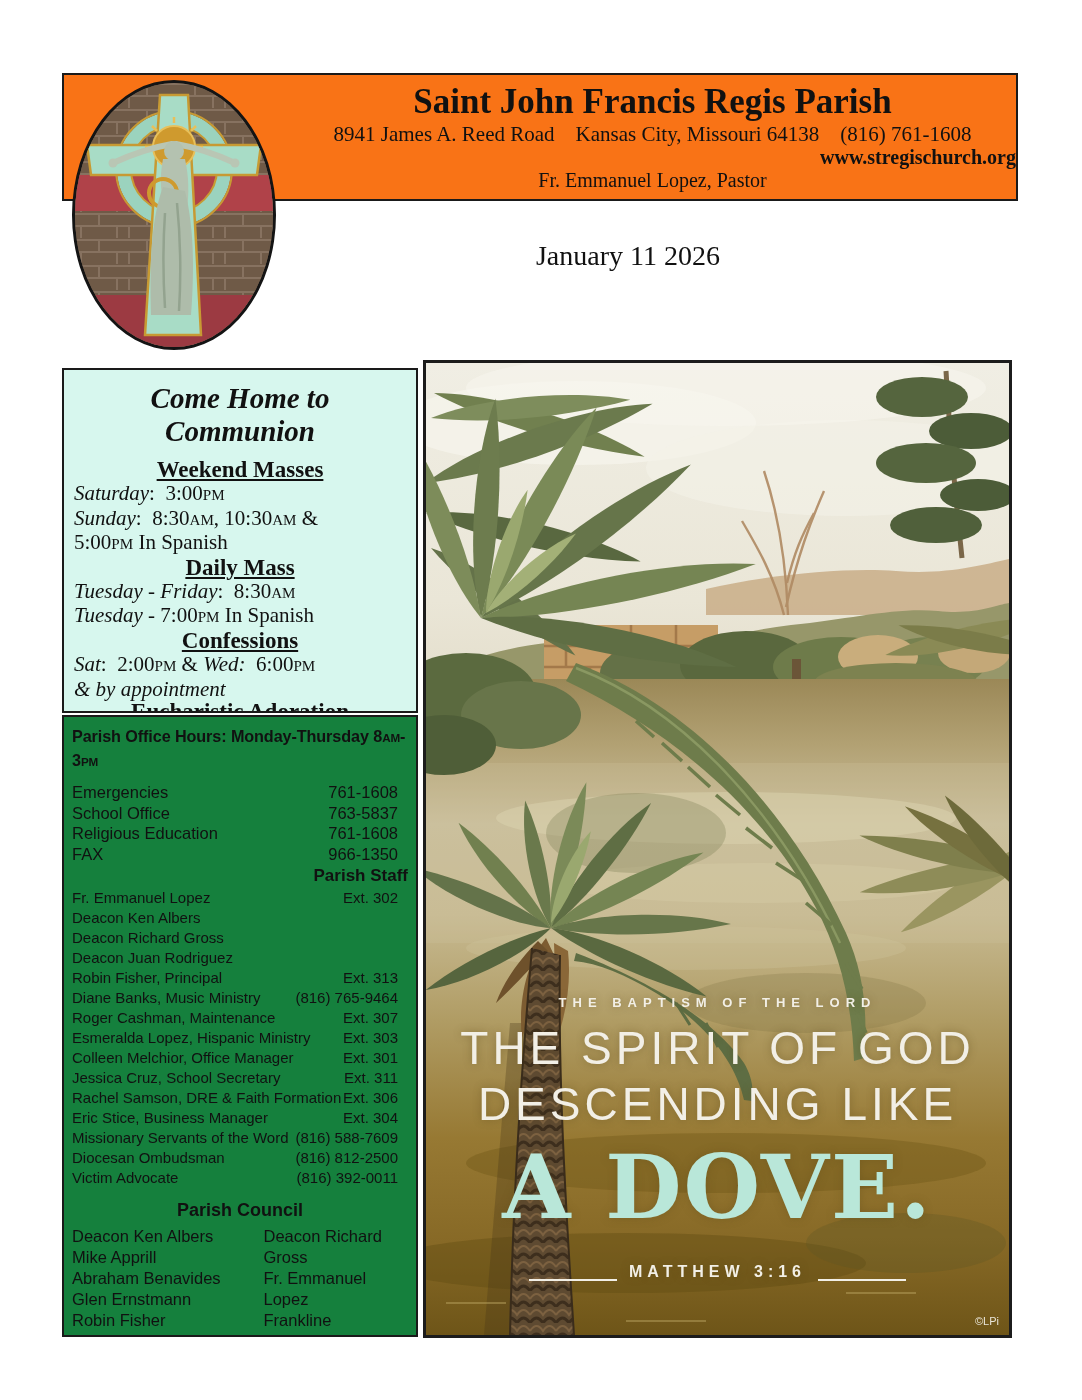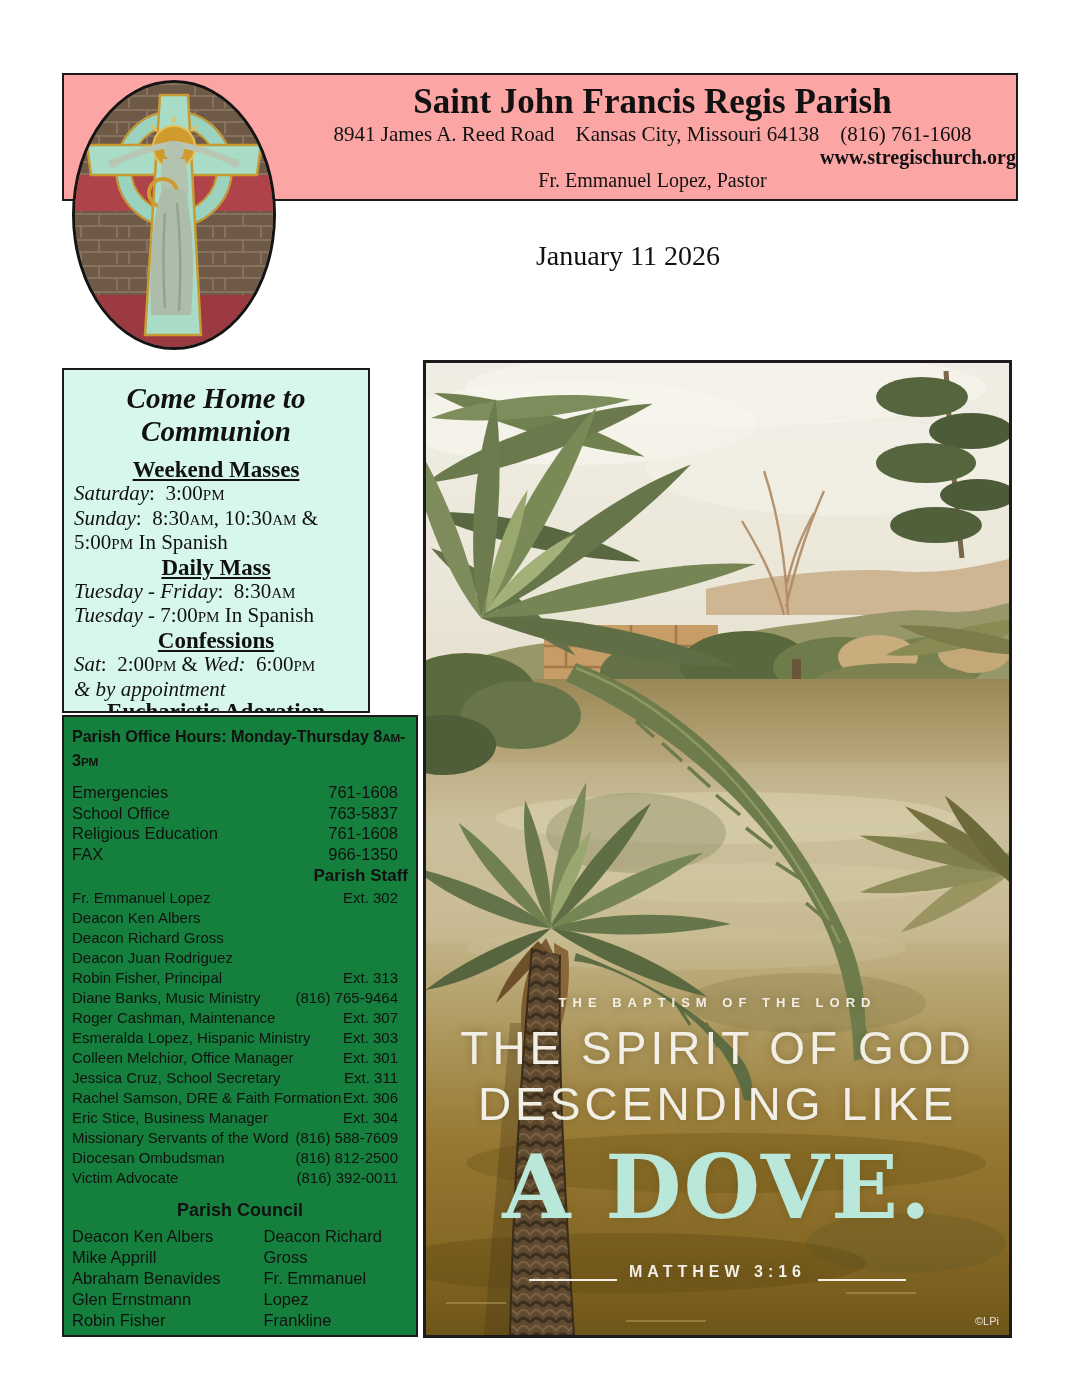--- a/index.html
+++ b/index.html
@@ -1,36 +1,36 @@
 <!DOCTYPE html>
 <html><head>
 <meta charset="utf-8">
 <style>
   html,body{margin:0;padding:0;background:#fff;}
   .page{position:relative;width:1082px;height:1400px;background:#ffffff;overflow:hidden;
         font-family:"Liberation Serif",serif;color:#111;}
 
   
   .header-box{position:absolute;left:62px;top:73px;width:956px;height:128px;
-      background:#fca5a5;border:2px solid #1a1a1a;box-sizing:border-box;}
+      background:#f97316;border:2px solid #1a1a1a;box-sizing:border-box;}
   .header-content{margin-left:225px;text-align:center;padding-top:7px;}
   .parish-title{font-size:35px;font-weight:bold;line-height:40px;margin:0;}
   .parish-address{font-size:21px;line-height:24px;white-space:pre-wrap;}
   .parish-site{font-size:20px;font-weight:bold;line-height:23px;text-align:right;}
   .parish-pastor{font-size:20px;line-height:23px;}
 
   .oval{position:absolute;left:72px;top:80px;width:198px;height:264px;border:3px solid #141414;
       border-radius:50%;overflow:hidden;z-index:5;background:#6f5a47;}
   .oval svg{display:block;width:100%;height:100%;}
 
   .issue-date{position:absolute;left:423px;top:240px;width:410px;text-align:center;
       font-size:28px;font-weight:500;}
 
   
-  .mass-box{position:absolute;left:62px;top:368px;width:308px;height:345px;
+  .mass-box{position:absolute;left:62px;top:368px;width:356px;height:345px;
       background:#d7f7ee;border:2px solid #1a1a1a;box-sizing:border-box;
       padding:12px 10px 0 10px;overflow:hidden;}
   .mass-title{font-size:29px;font-weight:bold;font-style:italic;text-align:center;
       line-height:33px;margin-bottom:10px;}
   .m-head{font-size:23px;font-weight:bold;text-align:center;line-height:24px;}
   .m-line{font-size:21px;line-height:22.6px;white-space:pre-wrap;}
   .u{text-decoration:underline;text-decoration-thickness:2px;text-underline-offset:2px;}
   .it{font-style:italic;}
   .sc{font-size:.72em;}
 

